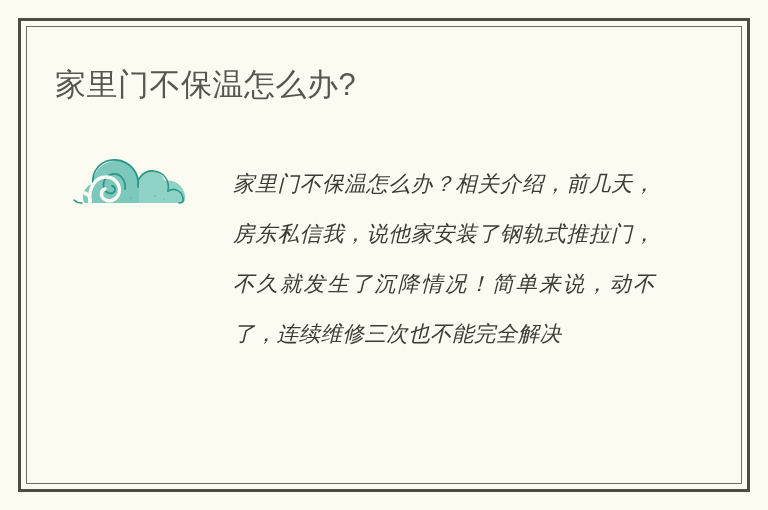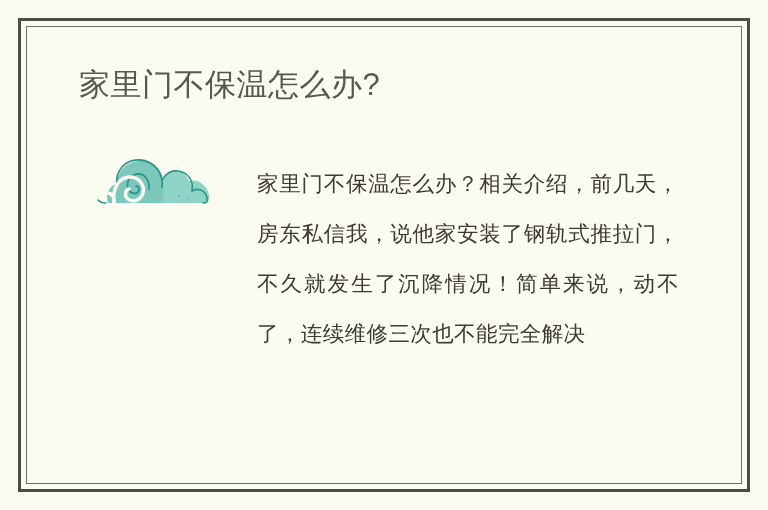--- a/index.html
+++ b/index.html
@@ -38,21 +38,20 @@
   }
 
   
   #article-content {
     position: absolute;
     left: 0;
     top: 0;
     right: 0;
     bottom: 0;
     padding: 1px;
-    margin-left: 24px;
   }
 
   .article-title {
     position: absolute;
     left: 34px;
     top: 43px;
     margin: 0;
     font-family: "Liberation Sans", "DejaVu Sans", sans-serif;
     font-size: 31px;
     font-weight: 400;
@@ -82,20 +81,21 @@
     top: 138px;
     width: 422px;
     margin: 0;
     font-family: "DejaVu Sans", "Liberation Sans", sans-serif;
     font-size: 21.5px;
     line-height: 50px;
     color: #3c3a33;
     text-align: justify;
     text-justify: inter-character;
     letter-spacing: 0.4px;
+    font-style: italic;
     font-weight: 400;
     word-break: break-all;
   }
 </style>
 </head>
 <body>
 
 <div id="article-frame-outer">
   <div id="article-frame-inner"></div>
 

